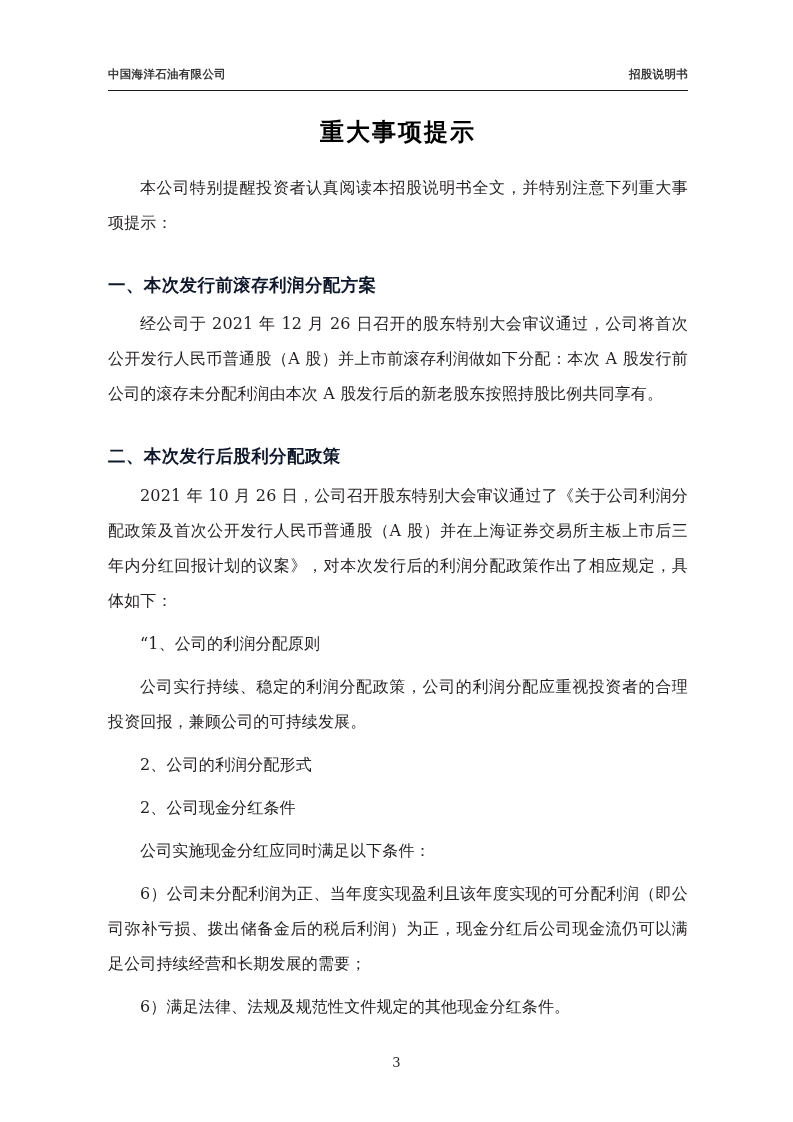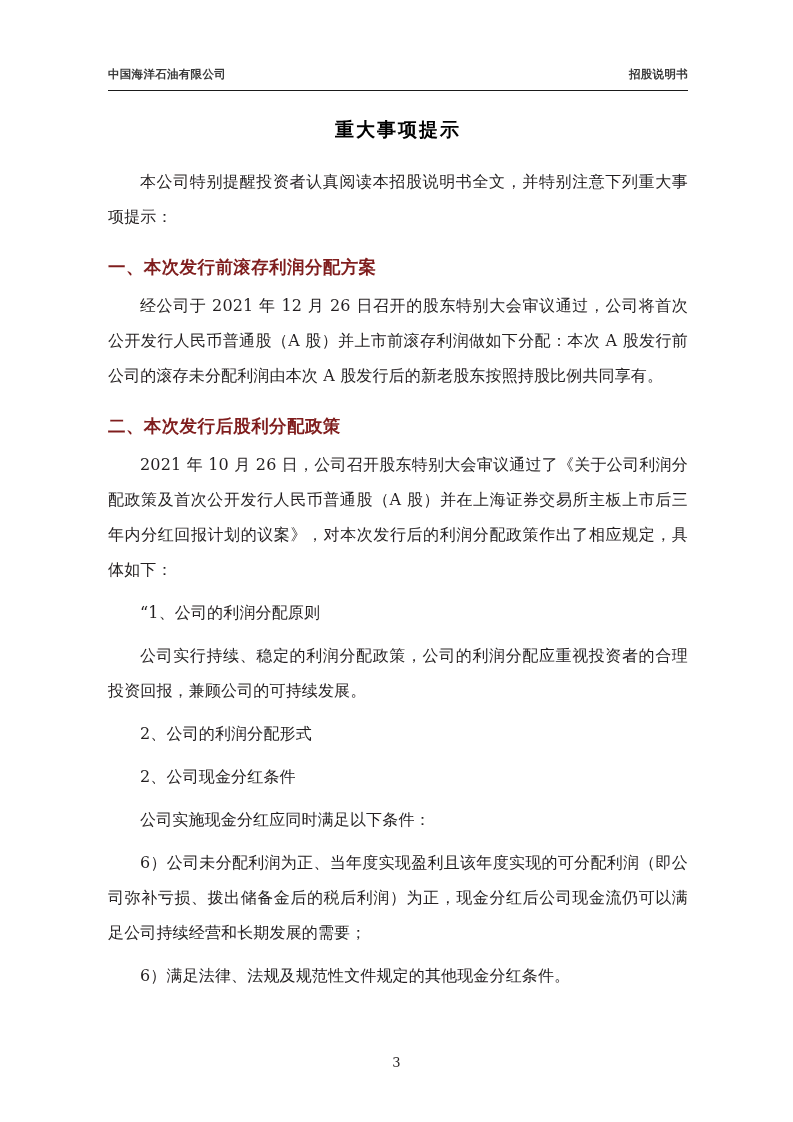--- a/index.html
+++ b/index.html
@@ -52,36 +52,36 @@
   
   .content {
     position: absolute;
     left: 108px;
     top: 92px;
     width: 580px;
   }
 
   .doc-title {
     font-family: "DejaVu Sans", "Liberation Sans", sans-serif;
-    font-size: 19px;
+    font-size: 24px;
     font-weight: bold;
     text-align: center;
     color: #000000;
     letter-spacing: 2px;
     margin: 8px 0 22px 0;
     line-height: 1.3;
   }
 
   .h2 {
     font-family: "DejaVu Sans", "Liberation Sans", sans-serif;
     font-size: 17.5px;
     font-weight: bold;
-    color: #7f1d1d;
+    color: #0f172a;
     letter-spacing: 0.4px;
-    margin: 20px 0 8px 0;
+    margin: 32px 0 8px 0;
     line-height: 1.5;
   }
 
   p.para {
     font-family: "DejaVu Serif", "Liberation Serif", serif;
     font-size: 16px;
     line-height: 35px;
     color: #231f20;
     margin: 0 0 8px 0;
     text-align: justify;

